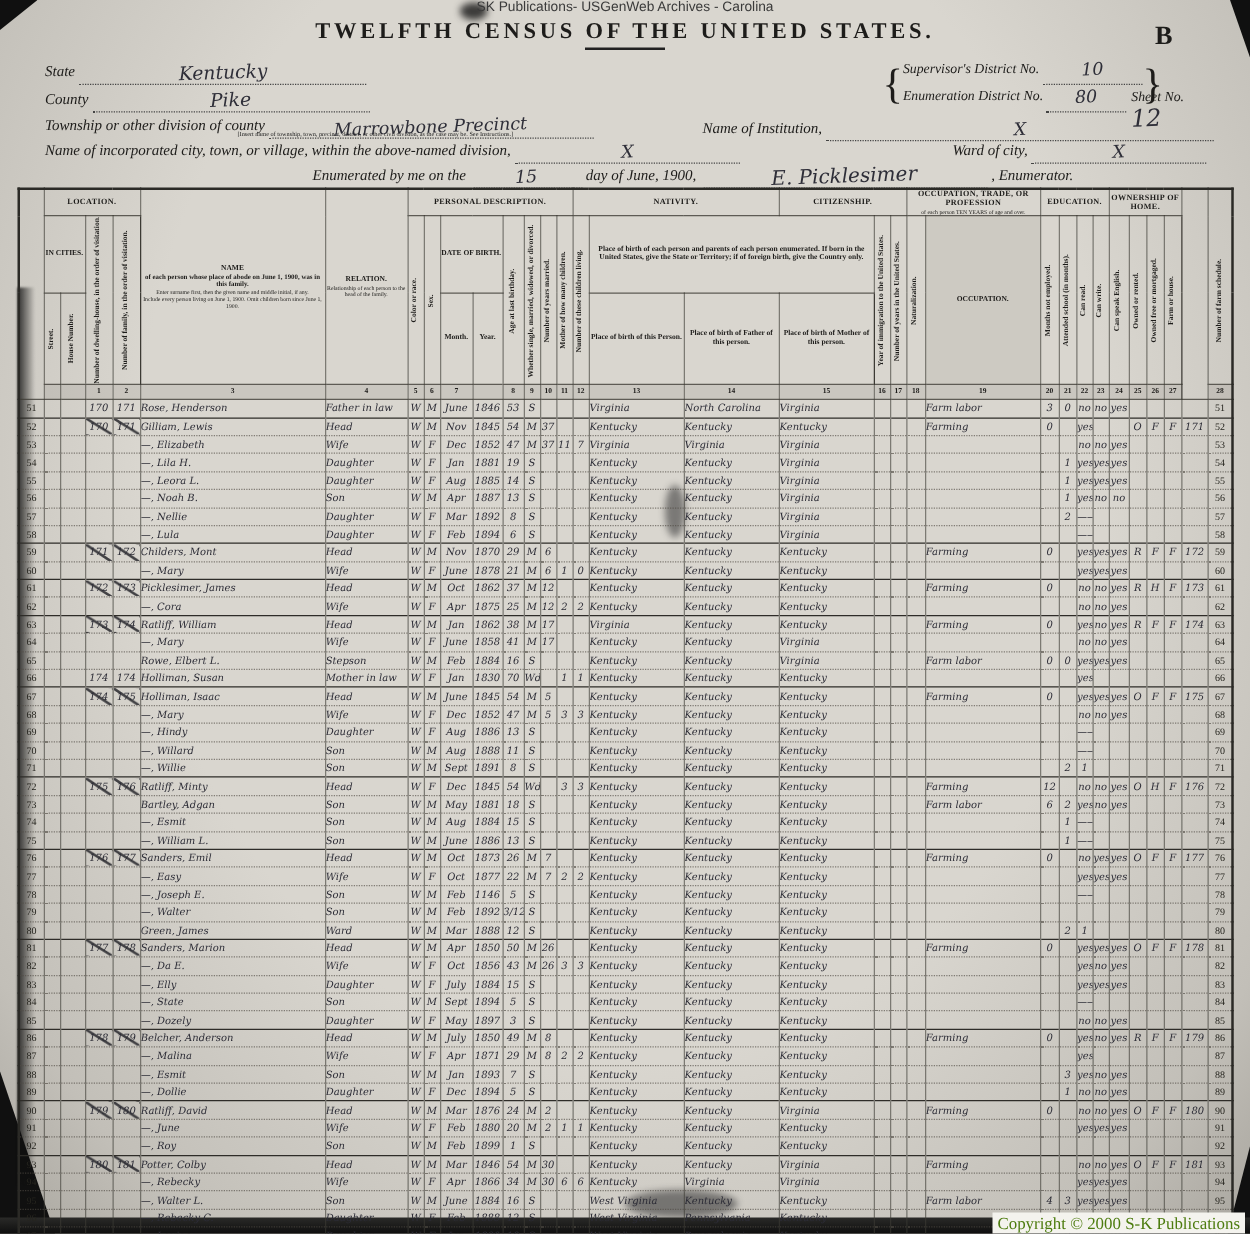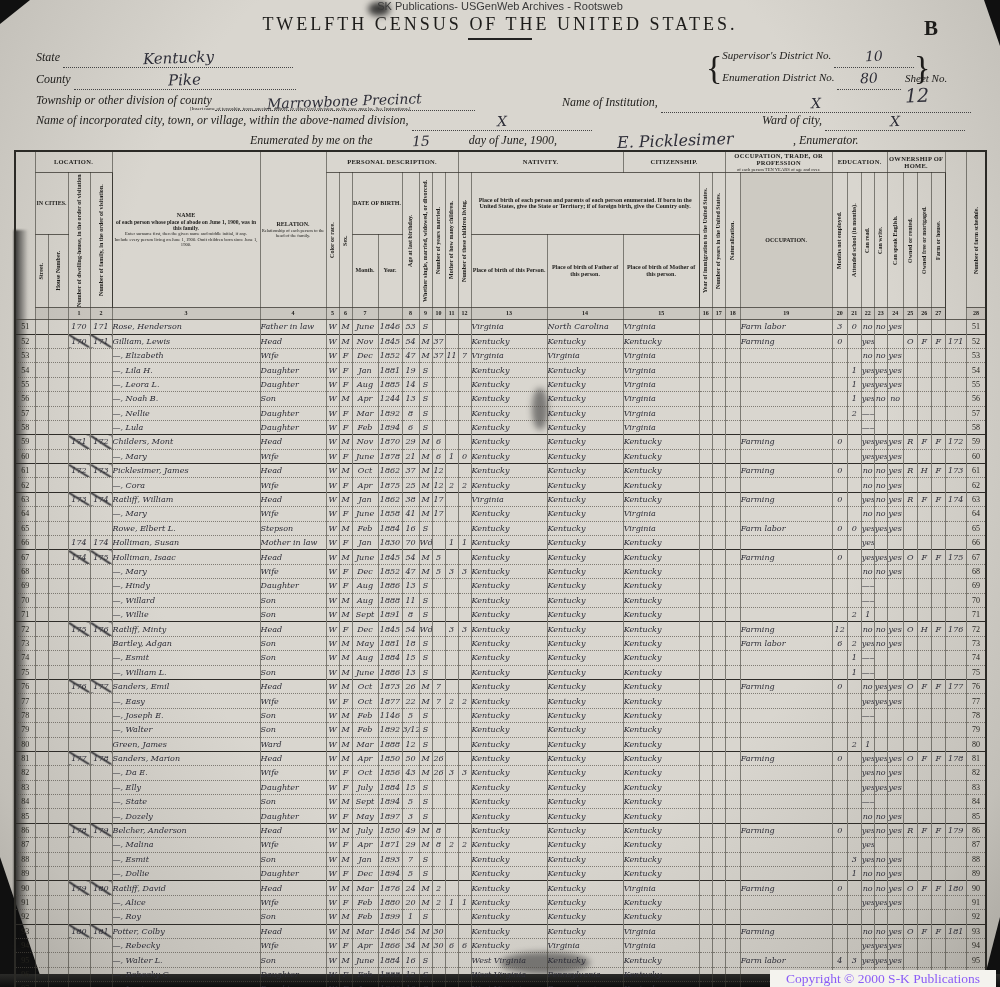--- a/index.html
+++ b/index.html
@@ -17,21 +17,21 @@
          background:linear-gradient(90deg,rgba(15,15,15,.85),rgba(15,15,15,0));filter:blur(1px);}
   .blob{position:absolute;background:rgba(28,28,30,.5);border-radius:50%;filter:blur(3px);}
   .blob1{left:532px;top:388px;width:16px;height:42px;}
   .blob2{left:500px;top:952px;width:90px;height:22px;}
   .blob3{left:368px;top:2px;width:22px;height:14px;background:rgba(20,20,20,.8);}
   
   #formhead{position:absolute;left:0;top:0;width:1000px;height:150px;}
   .wm{position:absolute;left:0;right:0;top:0;text-align:center;
       font-family:"Liberation Sans",sans-serif;font-size:11px;color:#3a3a3a;}
   .main-title{position:absolute;left:0;right:0;top:14px;text-align:center;
-      font-weight:normal;font-size:18px;letter-spacing:3px;}
+      font-weight:bold;font-size:18px;letter-spacing:3px;}
   .title-rule{position:absolute;left:468px;top:38px;width:64px;border-top:2px solid #222;}
   .sheet-letter{position:absolute;right:62px;top:16px;font-weight:bold;font-size:21px;}
   .sched-title{position:absolute;left:0;right:0;top:46px;text-align:center;
       font-weight:bold;font-size:23px;letter-spacing:1px;}
   .fld{position:absolute;font-style:italic;font-size:12px;white-space:nowrap;}
   .dot{display:inline-block;border-bottom:1px dotted #444;vertical-align:-2px;}
   .hwv{font-family:"DejaVu Serif",serif;font-style:italic;font-size:14px;color:#2e2e38;transform:rotate(-2deg);display:inline-block;}
   .note{position:absolute;font-size:5px;font-style:normal;color:#222;}
   .brace{font-size:34px;font-weight:normal;line-height:1;}
   .supblock{position:absolute;left:706px;top:46px;display:flex;align-items:center;}
@@ -55,40 +55,40 @@
   .bl{border-left:1.5px solid #3c3a34;}
   .corr{background:linear-gradient(to top right,transparent 44%,rgba(40,40,45,.85) 47%,rgba(40,40,45,.85) 53%,transparent 56%);}
   .vt{writing-mode:vertical-rl;transform:rotate(180deg);font-size:5px;font-weight:bold;
       white-space:normal;line-height:1.1;padding:1px 0;}
   .small{font-weight:bold;font-size:5.5px;}
   .tiny{font-weight:normal;font-size:4.6px;}
   .wrap{white-space:normal;}
   .h4 th{font-size:6px;height:11px;background:rgba(120,116,108,.15);}
   .occbox{background:rgba(120,116,108,.12);}
   
-  .copyright{position:absolute;right:4px;bottom:0;background:#f4f3ee;color:#8b5cf6;
-      font-size:13.5px;padding:0 16px;line-height:17px;}
+  .copyright{position:absolute;right:4px;bottom:0;background:#f4f3ee;color:#4d7c0f;
+      font-size:13.5px;padding:0 4px;line-height:17px;}
 </style>
 </head>
 <body>
 
 <div id="page">
 
   <div class="corner corner-tl"></div>
   <div class="corner corner-tr"></div>
   <div class="corner corner-br"></div>
   <div class="corner corner-bl"></div>
   <div class="spine"></div>
   <div class="blob blob1"></div>
   <div class="blob blob2"></div>
   <div class="blob blob3"></div>
   <div class="edge-bottom"></div>
 
   <div id="formhead">
-    <div class="wm">SK Publications- USGenWeb Archives - Rootsweb</div>
+    <div class="wm">SK Publications- USGenWeb Archives - Carolina</div>
     <div class="main-title">TWELFTH CENSUS OF THE UNITED STATES.</div>
     <div class="title-rule"></div>
     <div class="sheet-letter">B</div>
 
     <div class="fld" style="left:36px;top:49px;">
       <span>State</span>
       <span class="dot" style="width:230px;text-align:center;"><span class="hwv" style="font-size:15px;">Kentucky</span></span>
     </div>
     <div class="fld" style="left:36px;top:71px;">
       <span>County</span>
@@ -453,21 +453,21 @@
           <td class="ln">56</td>
           <td class=""></td>
           <td class=""></td>
           <td class="hw ctr"></td>
           <td class="hw ctr"></td>
           <td class="hw name-cell bl">—, Noah B.</td>
           <td class="hw bl">Son</td>
           <td class="hw ctr bl">W</td>
           <td class="hw ctr">M</td>
           <td class="hw ctr">Apr</td>
-          <td class="hw ctr">1244</td>
+          <td class="hw ctr">1887</td>
           <td class="hw ctr">13</td>
           <td class="hw ctr">S</td>
           <td class="hw ctr"></td>
           <td class="hw ctr"></td>
           <td class="hw ctr"></td>
           <td class="hw bl">Kentucky</td>
           <td class="hw">Kentucky</td>
           <td class="hw">Virginia</td>
           <td class="bl"></td>
           <td class=""></td>
@@ -1673,21 +1673,21 @@
           <td class="hw ctr">F</td>
           <td class="hw ctr">180</td>
           <td class="ln bl">90</td>
         </tr>
         <tr>
           <td class="ln">91</td>
           <td class=""></td>
           <td class=""></td>
           <td class="hw ctr"></td>
           <td class="hw ctr"></td>
-          <td class="hw name-cell bl">—, Alice</td>
+          <td class="hw name-cell bl">—, June</td>
           <td class="hw bl">Wife</td>
           <td class="hw ctr bl">W</td>
           <td class="hw ctr">F</td>
           <td class="hw ctr">Feb</td>
           <td class="hw ctr">1880</td>
           <td class="hw ctr">20</td>
           <td class="hw ctr">M</td>
           <td class="hw ctr">2</td>
           <td class="hw ctr">1</td>
           <td class="hw ctr">1</td>

